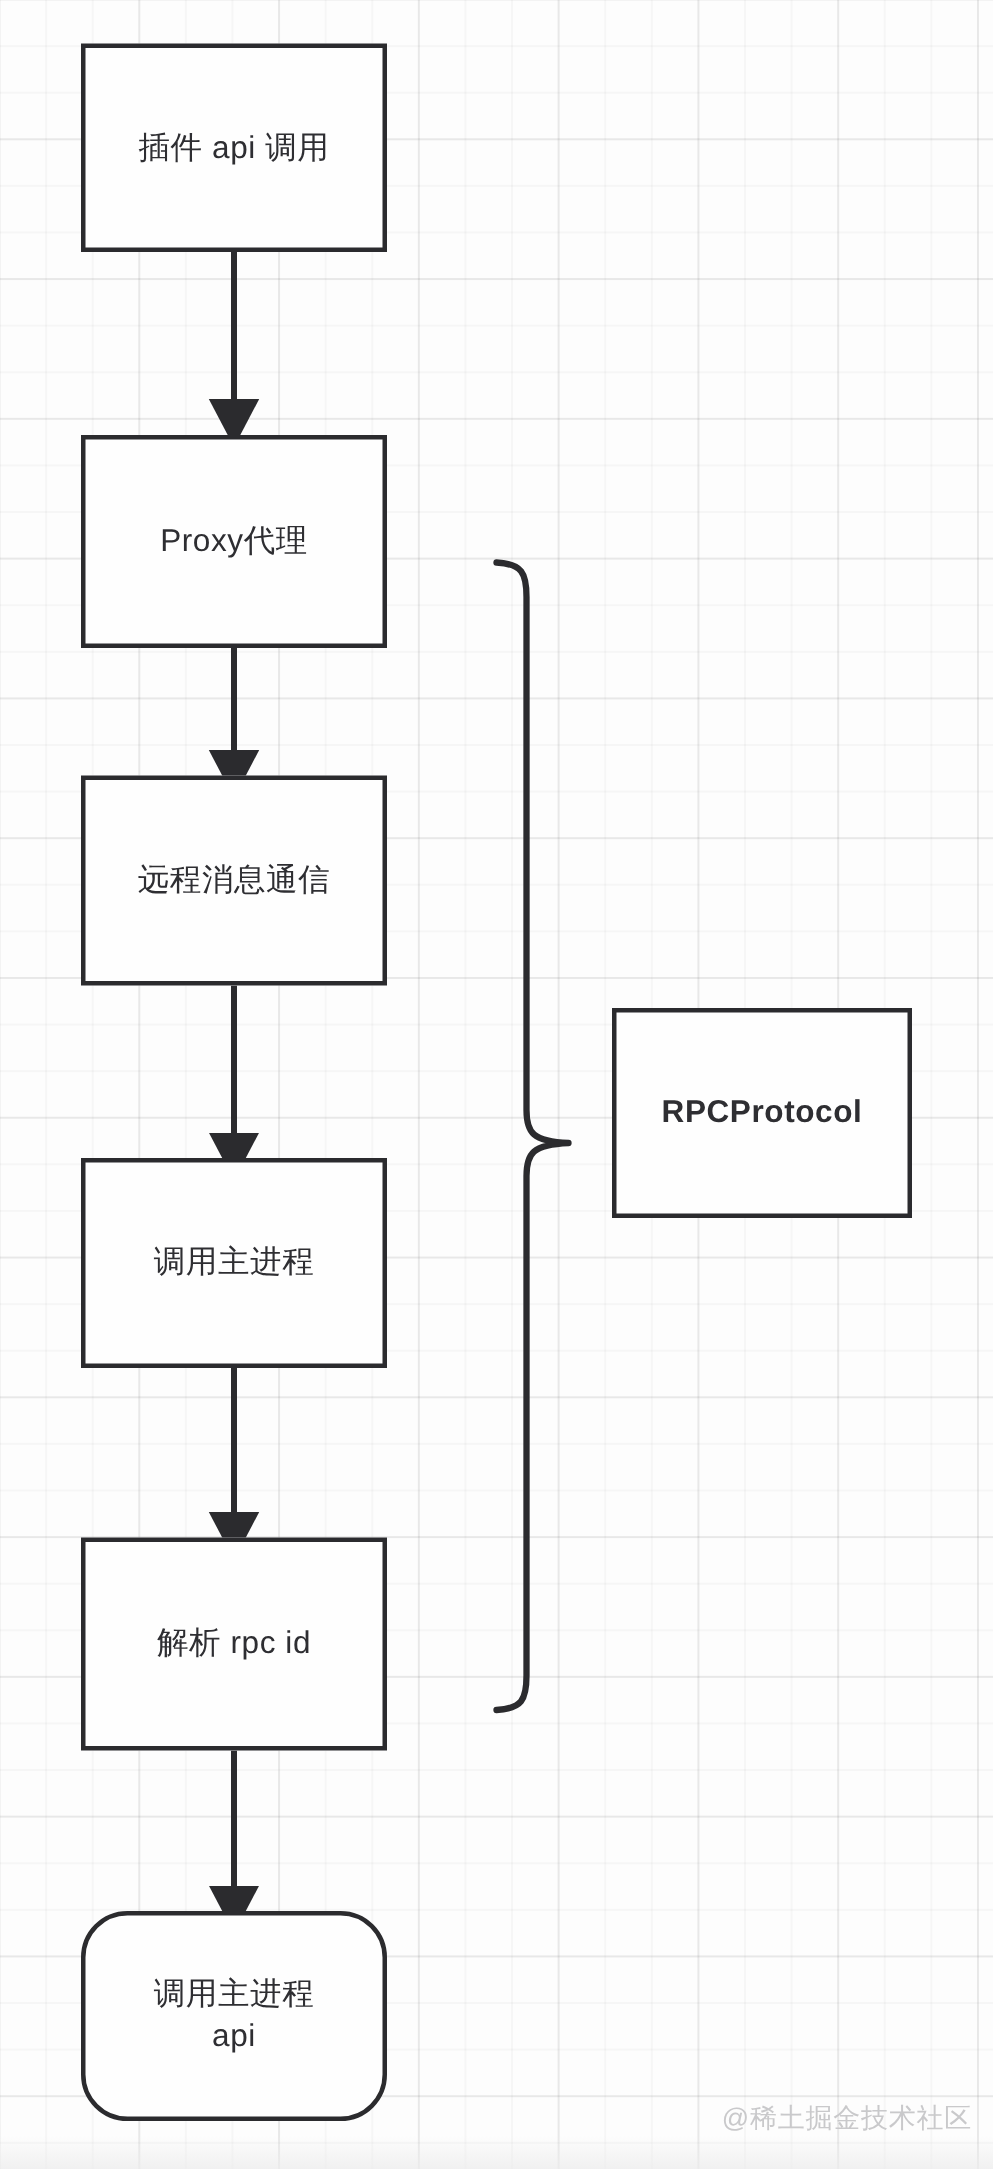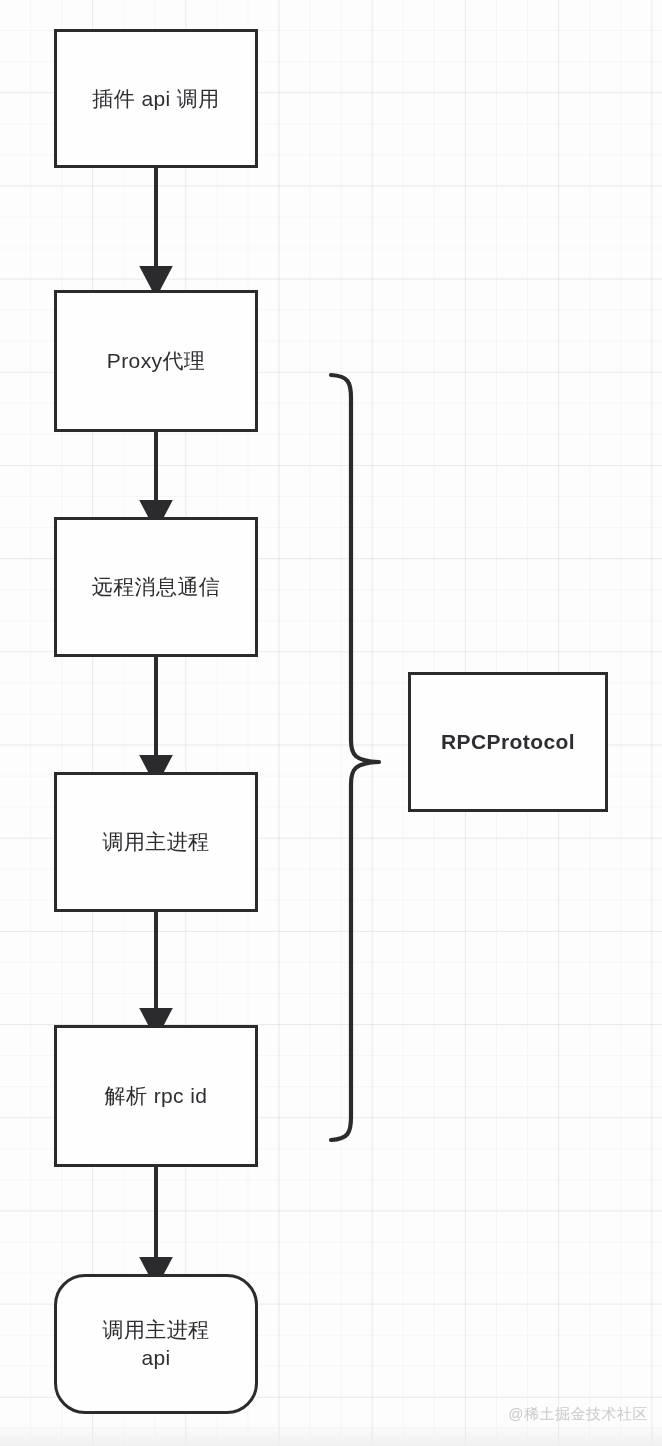--- a/index.html
+++ b/index.html
@@ -62,21 +62,21 @@
     position: absolute;
     left: 0; top: 0;
     width: 662px;
     height: 1446px;
     pointer-events: none;
   }
   .watermark {
     position: absolute;
     right: 14px;
     bottom: 22px;
-    font-size: 15px;
+    font-size: 18px;
     color: #c9c9cb;
     letter-spacing: 0.5px;
     font-family: "Liberation Sans", "DejaVu Sans", sans-serif;
     margin-top: 28px;
   }
 </style>
 </head>
 <body>
 
 <div id="canvas">

